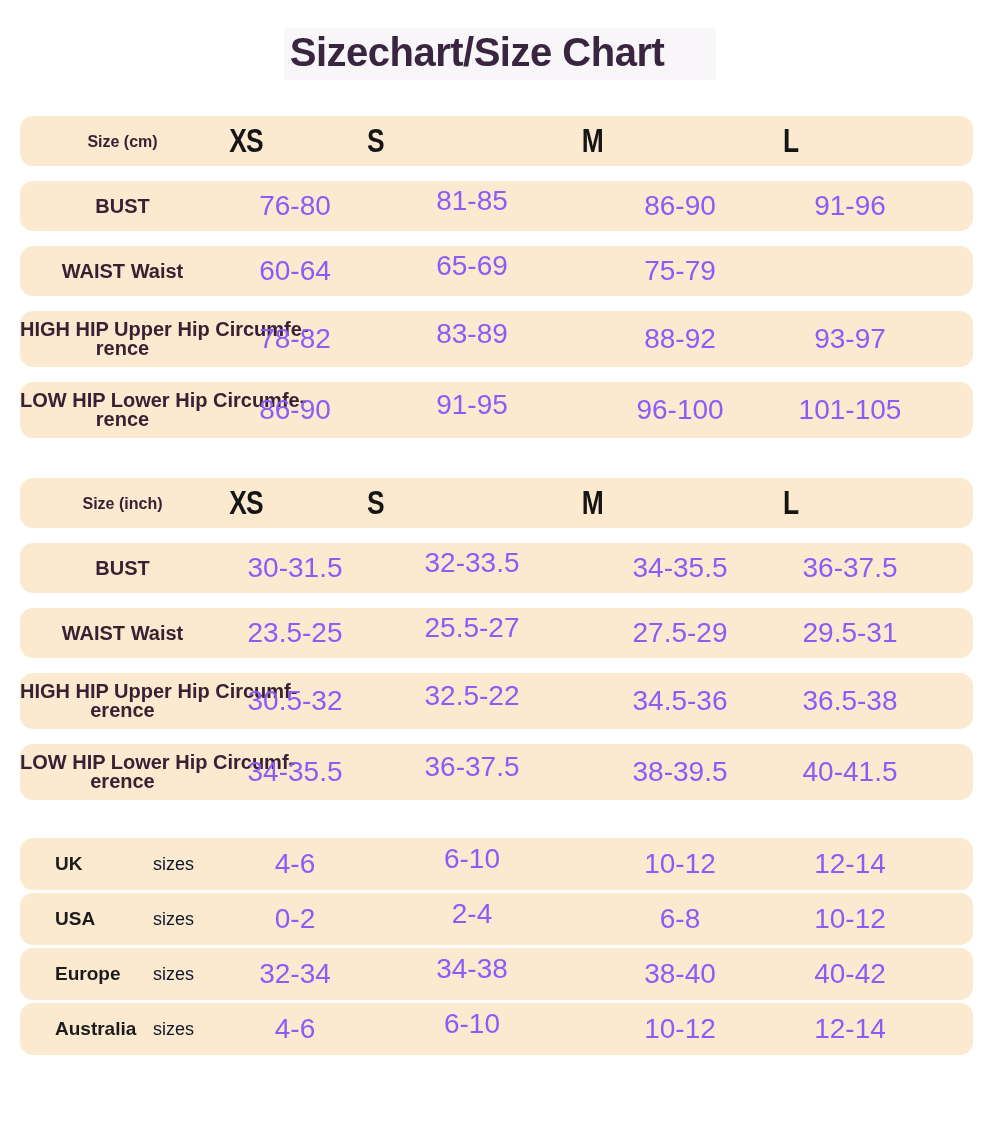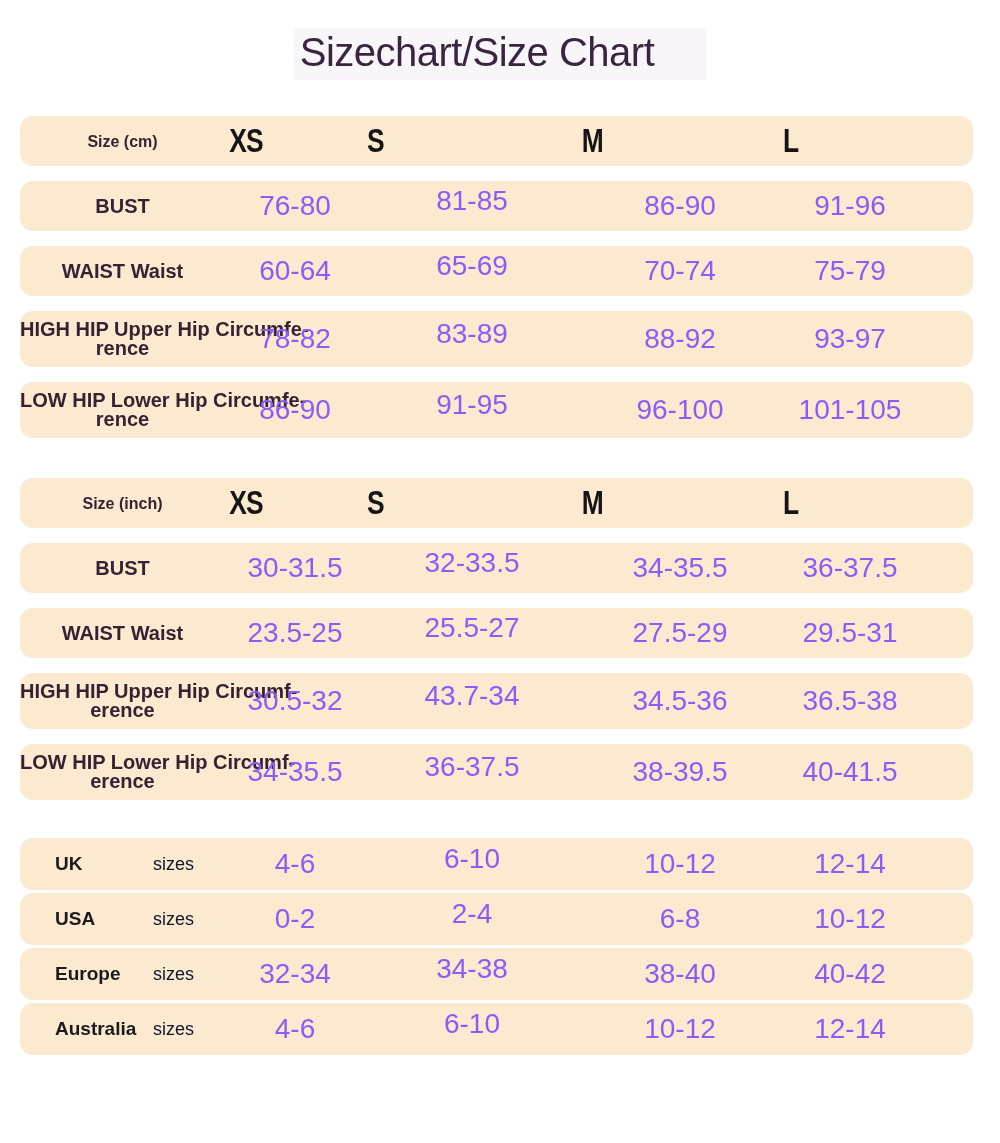--- a/index.html
+++ b/index.html
@@ -12,21 +12,21 @@
     width: 1000px;
     height: 1143px;
     overflow: hidden;
     position: relative;
   }
   .page-title {
     margin: 28px 0 0 0;
     height: 48px;
     text-align: center;
     font-size: 40px;
-    font-weight: 400;
+    font-weight: 700;
     letter-spacing: -0.5px;
     color: #3a2540;
     line-height: 48px;
   }
   .title-hl {
     background: #f8f6f8;
     padding: 2px 52px 6px 6px;
   }
   .size-table { margin-top: 40px; }
   .size-table.second { margin-top: 40px; }
@@ -122,21 +122,20 @@
     <div class="cell-val">86-90</div>
     <div class="cell-val">91-96</div>
   </div>
 
   <div class="t-row">
     <div class="cell-label">
         <span class="line1">WAIST Waist</span>
       </div>
     <div class="cell-val">60-64</div>
     <div class="cell-val raise">65-69</div>
-    <div class="cell-val">70-74</div>
     <div class="cell-val">75-79</div>
   </div>
 
   <div class="t-row tall">
     <div class="cell-label">
         <span class="line1">HIGH HIP Upper Hip Circumfe-</span>
         <span class="line2">rence</span>
       </div>
     <div class="cell-val">78-82</div>
     <div class="cell-val raise">83-89</div>
@@ -184,21 +183,21 @@
     <div class="cell-val">27.5-29</div>
     <div class="cell-val">29.5-31</div>
   </div>
 
   <div class="t-row tall">
     <div class="cell-label">
         <span class="line1">HIGH HIP Upper Hip Circumf-</span>
         <span class="line2">erence</span>
       </div>
     <div class="cell-val">30.5-32</div>
-    <div class="cell-val raise">43.7-34</div>
+    <div class="cell-val raise">32.5-22</div>
     <div class="cell-val">34.5-36</div>
     <div class="cell-val">36.5-38</div>
   </div>
 
   <div class="t-row tall last">
     <div class="cell-label">
         <span class="line1">LOW HIP Lower Hip Circumf-</span>
         <span class="line2">erence</span>
       </div>
     <div class="cell-val">34-35.5</div>

